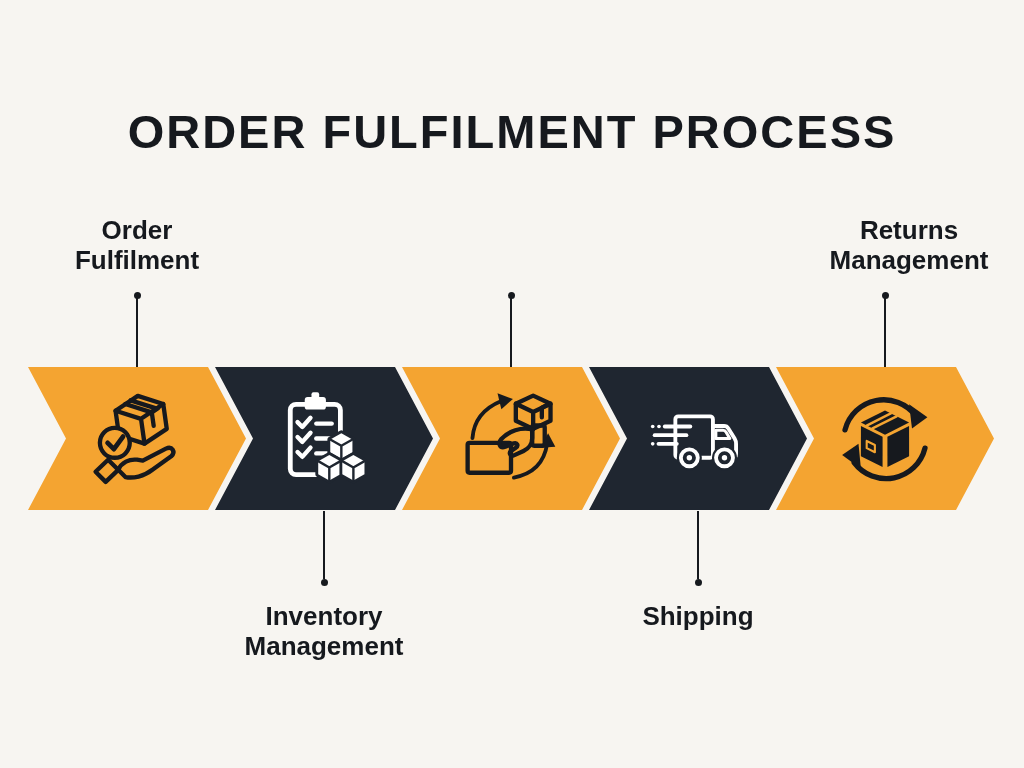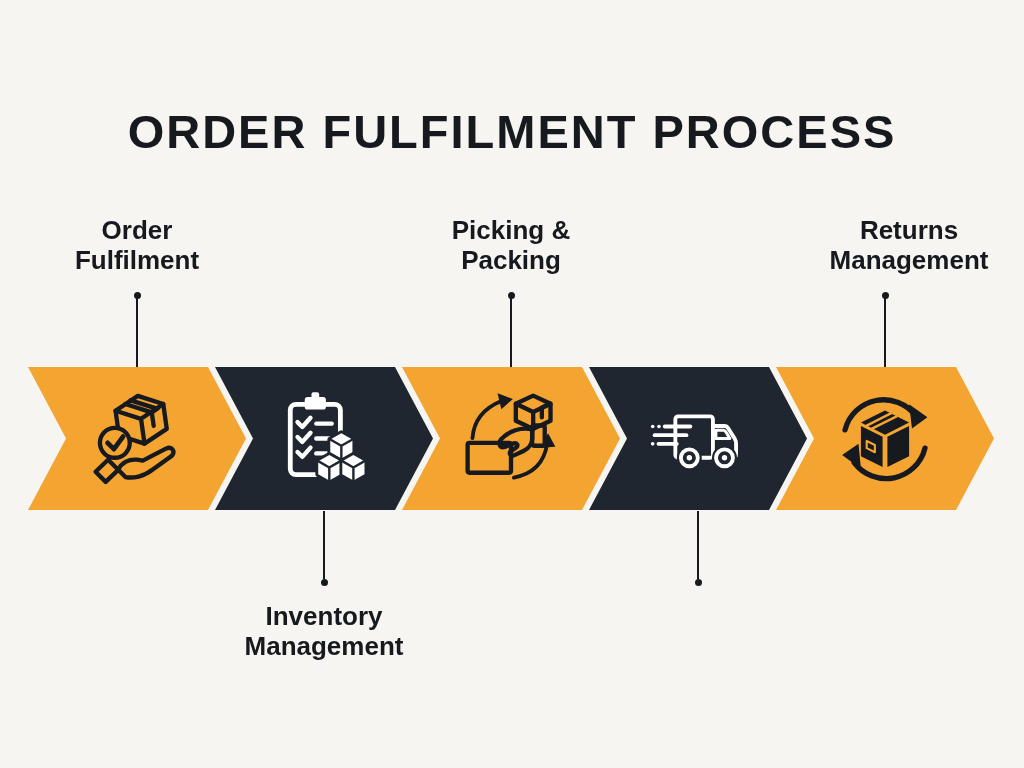--- a/index.html
+++ b/index.html
@@ -29,27 +29,26 @@
 </style>
 </head>
 <body>
 
 <div class="canvas">
 
   <h1 class="title">ORDER FULFILMENT PROCESS</h1>
 
   <div class="step-label label-top" style="left:-3px">Order
 Fulfilment</div>
-  <div class="step-label label-top" style="left:371px">Picking &amp;
-Packing</div>
   <div class="step-label label-top" style="left:769px">Returns
 Management</div>
 
   <div class="step-label label-bottom" style="left:184px">Inventory
 Management</div>
+  <div class="step-label label-bottom" style="left:558px">Shipping</div>
 
   <div class="vdot" style="left:134px;top:292px"></div>
   <div class="vline" style="left:136px;top:298px;height:69px"></div>
   <div class="vdot" style="left:508px;top:292px"></div>
   <div class="vline" style="left:510px;top:298px;height:69px"></div>
   <div class="vdot" style="left:882px;top:292px"></div>
   <div class="vline" style="left:884px;top:298px;height:69px"></div>
 
   <div class="vline" style="left:323px;top:511px;height:68px"></div>
   <div class="vdot" style="left:321px;top:579px"></div>

